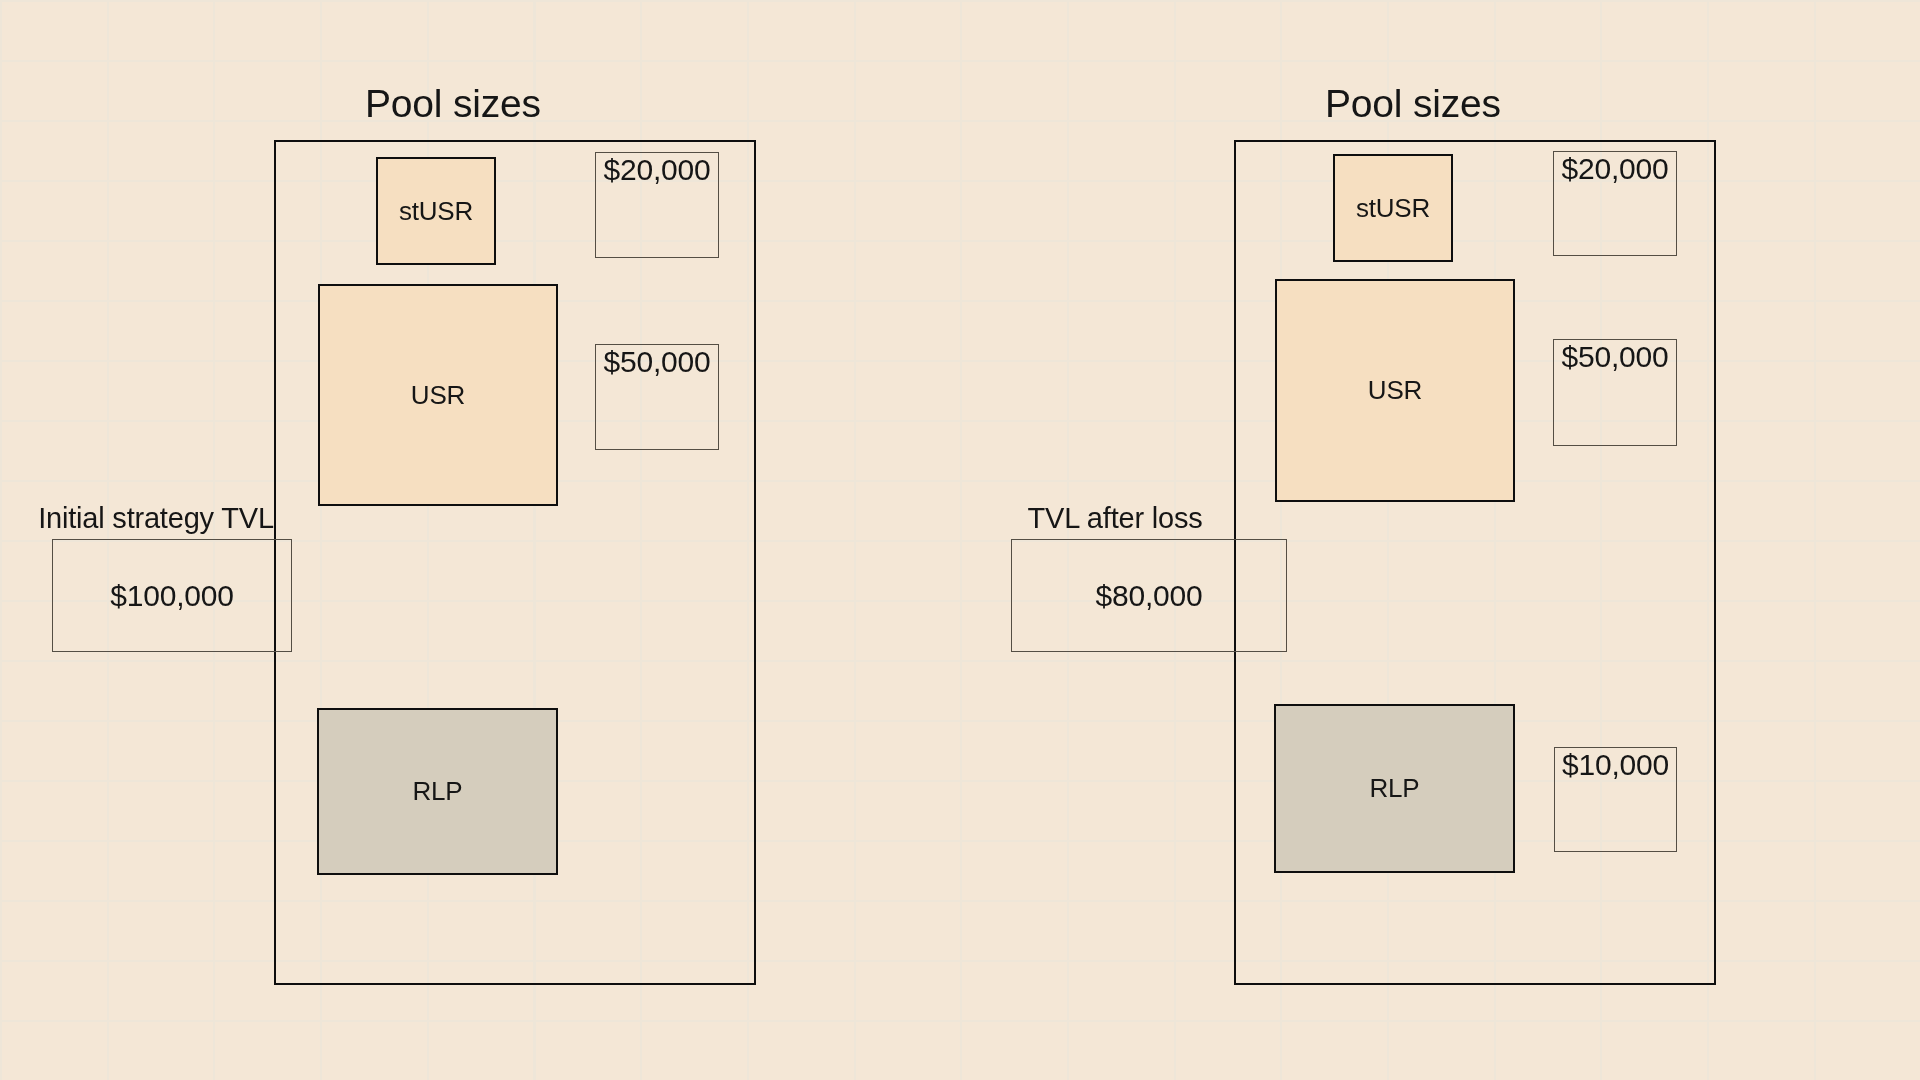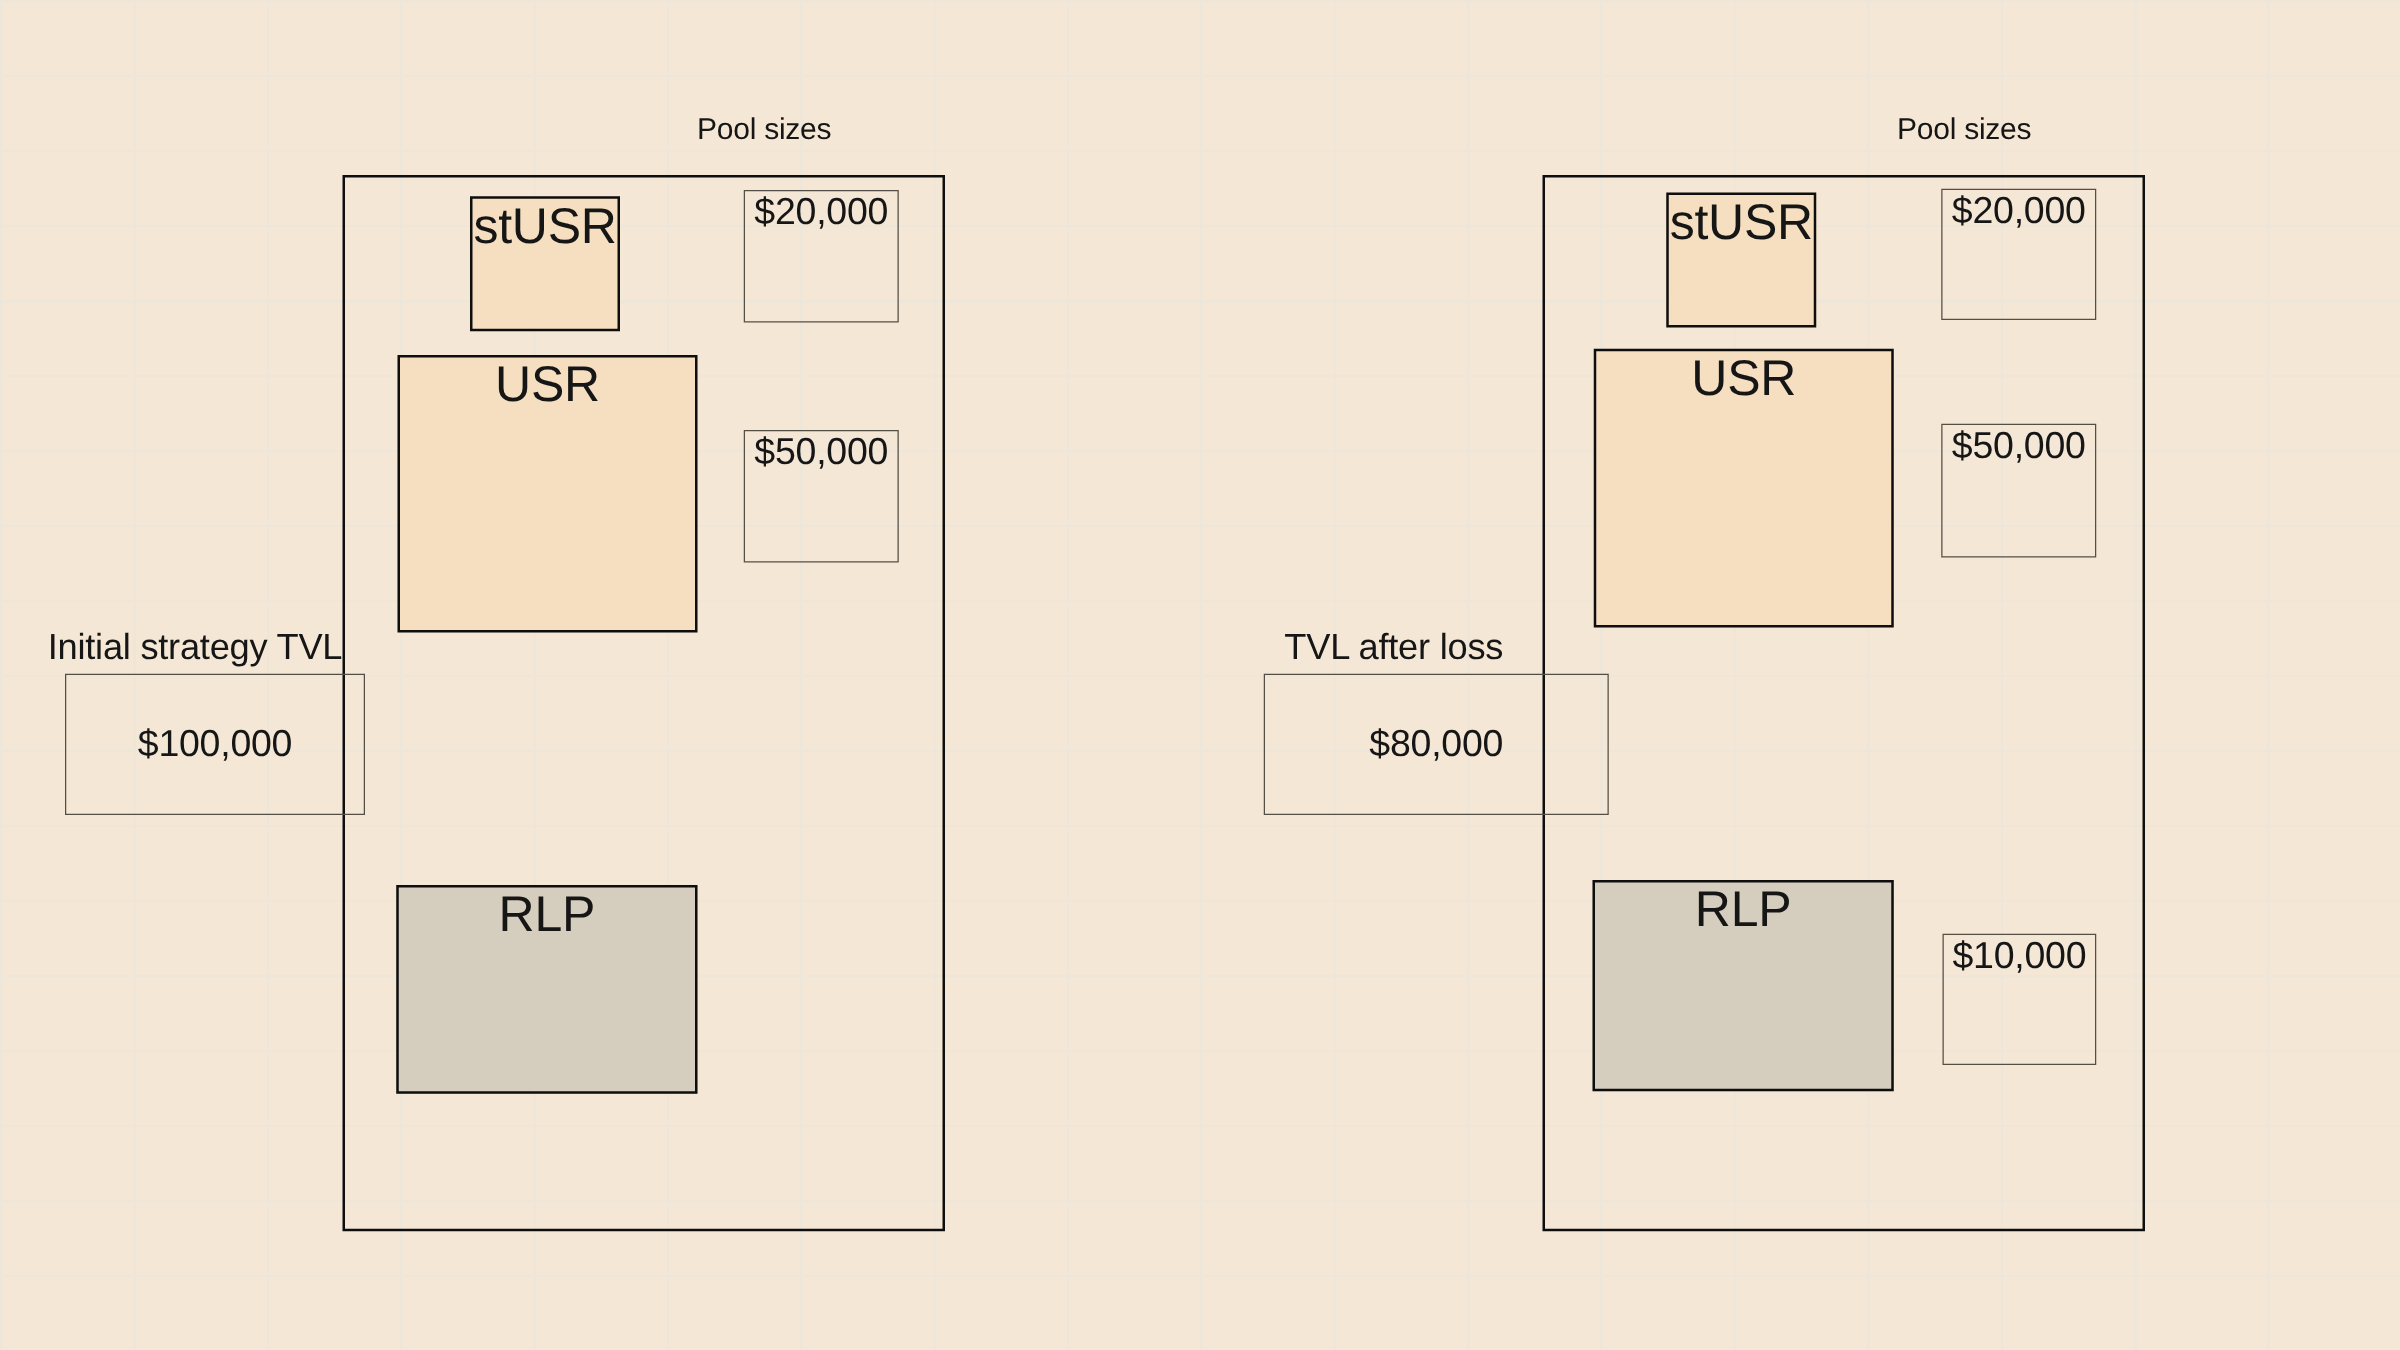--- a/index.html
+++ b/index.html
@@ -22,31 +22,32 @@
       repeating-linear-gradient(to bottom, #eee6d8 0, #eee6d8 2px, transparent 2px, transparent 60px),
       repeating-linear-gradient(to right, #eee6d8 0, #eee6d8 2px, transparent 2px, transparent 106.7px);
   }
   .abs { position: absolute; box-sizing: border-box; }
 
   .panel {
     border: 2.5px solid #0e0e0e;
     background: transparent;
   }
   .panel-title {
-    font-size: 24px;
+    font-size: 39px;
     letter-spacing: -0.2px;
-    text-align: right;
+    text-align: left;
     white-space: nowrap;
     line-height: 36px;
   }
   .shape {
     border: 2.5px solid #0e0e0e;
     display: flex;
+    align-items: center;
     justify-content: center;
-    font-size: 40px;
+    font-size: 26px;
     letter-spacing: -0.2px;
   }
   .fill-token { background: #f6dfc1; }
   .fill-rlp   { background: #d5cdbd; }
 
   .value-box {
     border: 1.5px solid #544e44;
     background: transparent;
     display: flex;
     justify-content: center;

